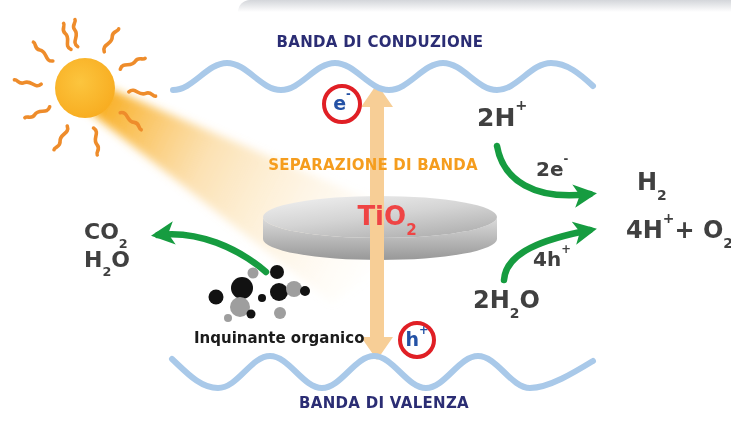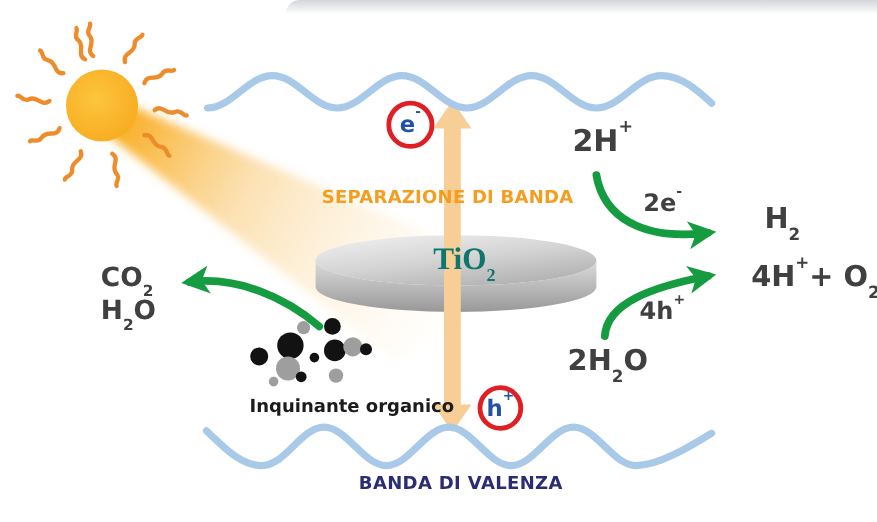--- a/index.html
+++ b/index.html
@@ -14,21 +14,21 @@
   }
   svg{position:absolute;left:0;top:0;}
   .lbl{position:absolute;font-weight:700;color:#404040;line-height:1;white-space:pre;}
   .lbl sup{font-size:58%;position:relative;top:-0.45em;line-height:0;}
   .lbl sub{font-size:58%;position:relative;top:0.28em;line-height:0;}
   .band-lbl{font-size:15px;color:#2B2D74;letter-spacing:0.3px;transform:translate(-50%,-50%);}
   .sep-lbl{font-size:15px;color:#F59D1E;letter-spacing:0.2px;transform:translate(-50%,-50%);}
   .chem-lg{font-size:24px;}
   .chem-md{font-size:22px;}
   .chem-sm{font-size:20px;}
-  .tio2-lbl{font-size:26px;transform:translate(-50%,-50%);color:#0f766e;font-family:Liberation Serif, serif;}
+  .tio2-lbl{font-size:26px;transform:translate(-50%,-50%);color:#ef4444;}
   .pollutant-lbl{font-size:15px;color:#1b1b1b;}
   .badge{
     position:absolute;border:4px solid #E01F25;border-radius:50%;background:#ffffff;
     display:flex;align-items:center;justify-content:center;box-sizing:border-box;
   }
   .badge .ion{font-weight:700;color:#2351A5;font-size:19px;line-height:1;}
   .badge .ion sup{font-size:60%;position:relative;top:-0.5em;}
 </style>
 </head>
 <body>
@@ -109,20 +109,21 @@
       <circle cx="262" cy="298" r="4" fill="#121212"></circle>
       <circle cx="279" cy="292" r="9" fill="#121212"></circle>
       <circle cx="294" cy="289" r="8" fill="#9E9E9E"></circle>
       <circle cx="305" cy="291" r="5" fill="#121212"></circle>
       <circle cx="280" cy="313" r="6" fill="#9E9E9E"></circle>
       <circle cx="251" cy="314" r="4.5" fill="#121212"></circle>
       <circle cx="228" cy="318" r="4" fill="#9E9E9E"></circle>
     </g>
   </svg>
 
+  <div class="lbl band-lbl" style="left:380px;top:42px;">BANDA DI CONDUZIONE</div>
   <div class="lbl band-lbl" style="left:384px;top:403px;">BANDA DI VALENZA</div>
   <div class="lbl sep-lbl" style="left:373px;top:165px;">SEPARAZIONE DI BANDA</div>
 
   <div class="lbl tio2-lbl" style="left:387px;top:216px;"><span>TiO</span><sub>2</sub></div>
 
   <div class="badge" style="left:322px;top:84px;width:40px;height:40px;">
     <span class="ion"><span>e</span><sup>-</sup></span>
   </div>
   <div class="badge" style="left:398px;top:321px;width:38px;height:38px;">
     <span class="ion"><span>h</span><sup>+</sup></span>
@@ -131,15 +132,15 @@
   <div class="lbl chem-lg" style="left:477px;top:105px;font-size:25px;"><span>2H</span><sup>+</sup></div>
   <div class="lbl chem-sm" style="left:536px;top:159px;"><span>2e</span><sup>-</sup></div>
   <div class="lbl chem-lg" style="left:637px;top:170px;"><span>H</span><sub>2</sub></div>
 
   <div class="lbl chem-lg" style="left:473px;top:288px;"><span>2H</span><sub>2</sub><span>O</span></div>
   <div class="lbl chem-sm" style="left:533px;top:249px;"><span>4h</span><sup>+</sup></div>
   <div class="lbl chem-lg" style="left:626px;top:218px;"><span>4H</span><sup>+</sup><span>+ O</span><sub>2</sub></div>
 
   <div class="lbl chem-md" style="left:84px;top:221px;"><span>CO</span><sub>2</sub></div>
   <div class="lbl chem-md" style="left:84px;top:249px;"><span>H</span><sub>2</sub><span>O</span></div>
-  <div class="lbl pollutant-lbl" style="left:194px;top:331px;margin-left:14px;">Inquinante organico</div>
+  <div class="lbl pollutant-lbl" style="left:194px;top:331px;">Inquinante organico</div>
 
 </div>
 
 </body></html>

